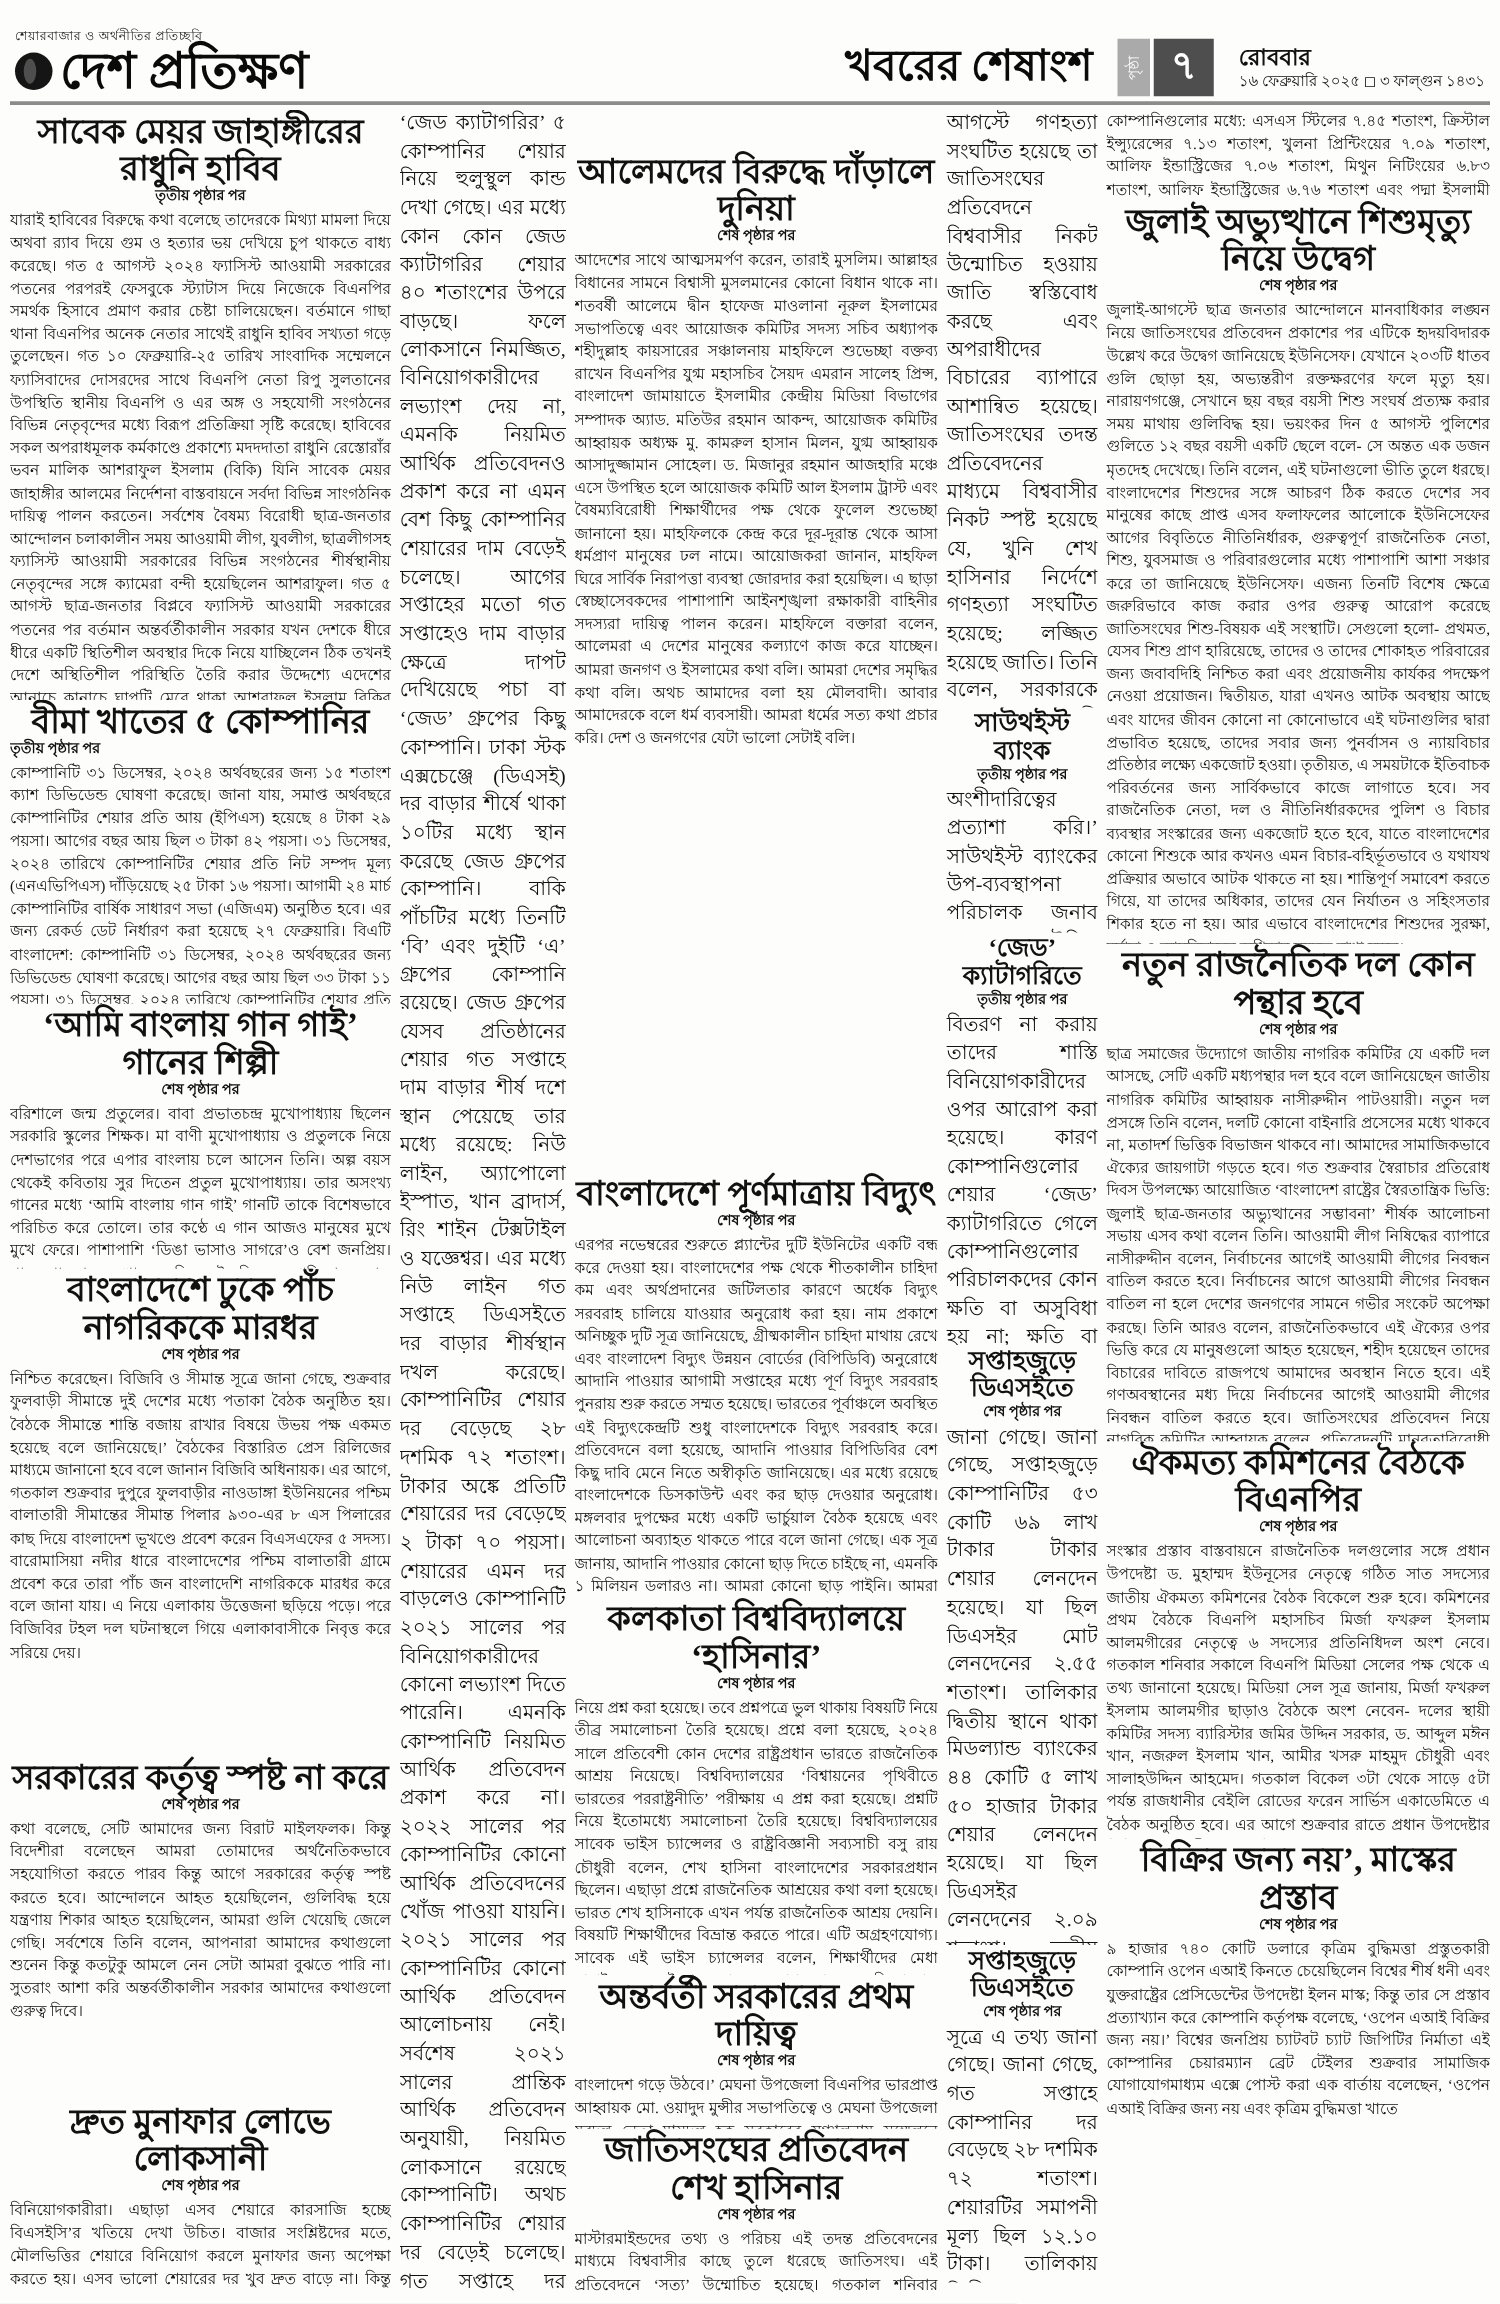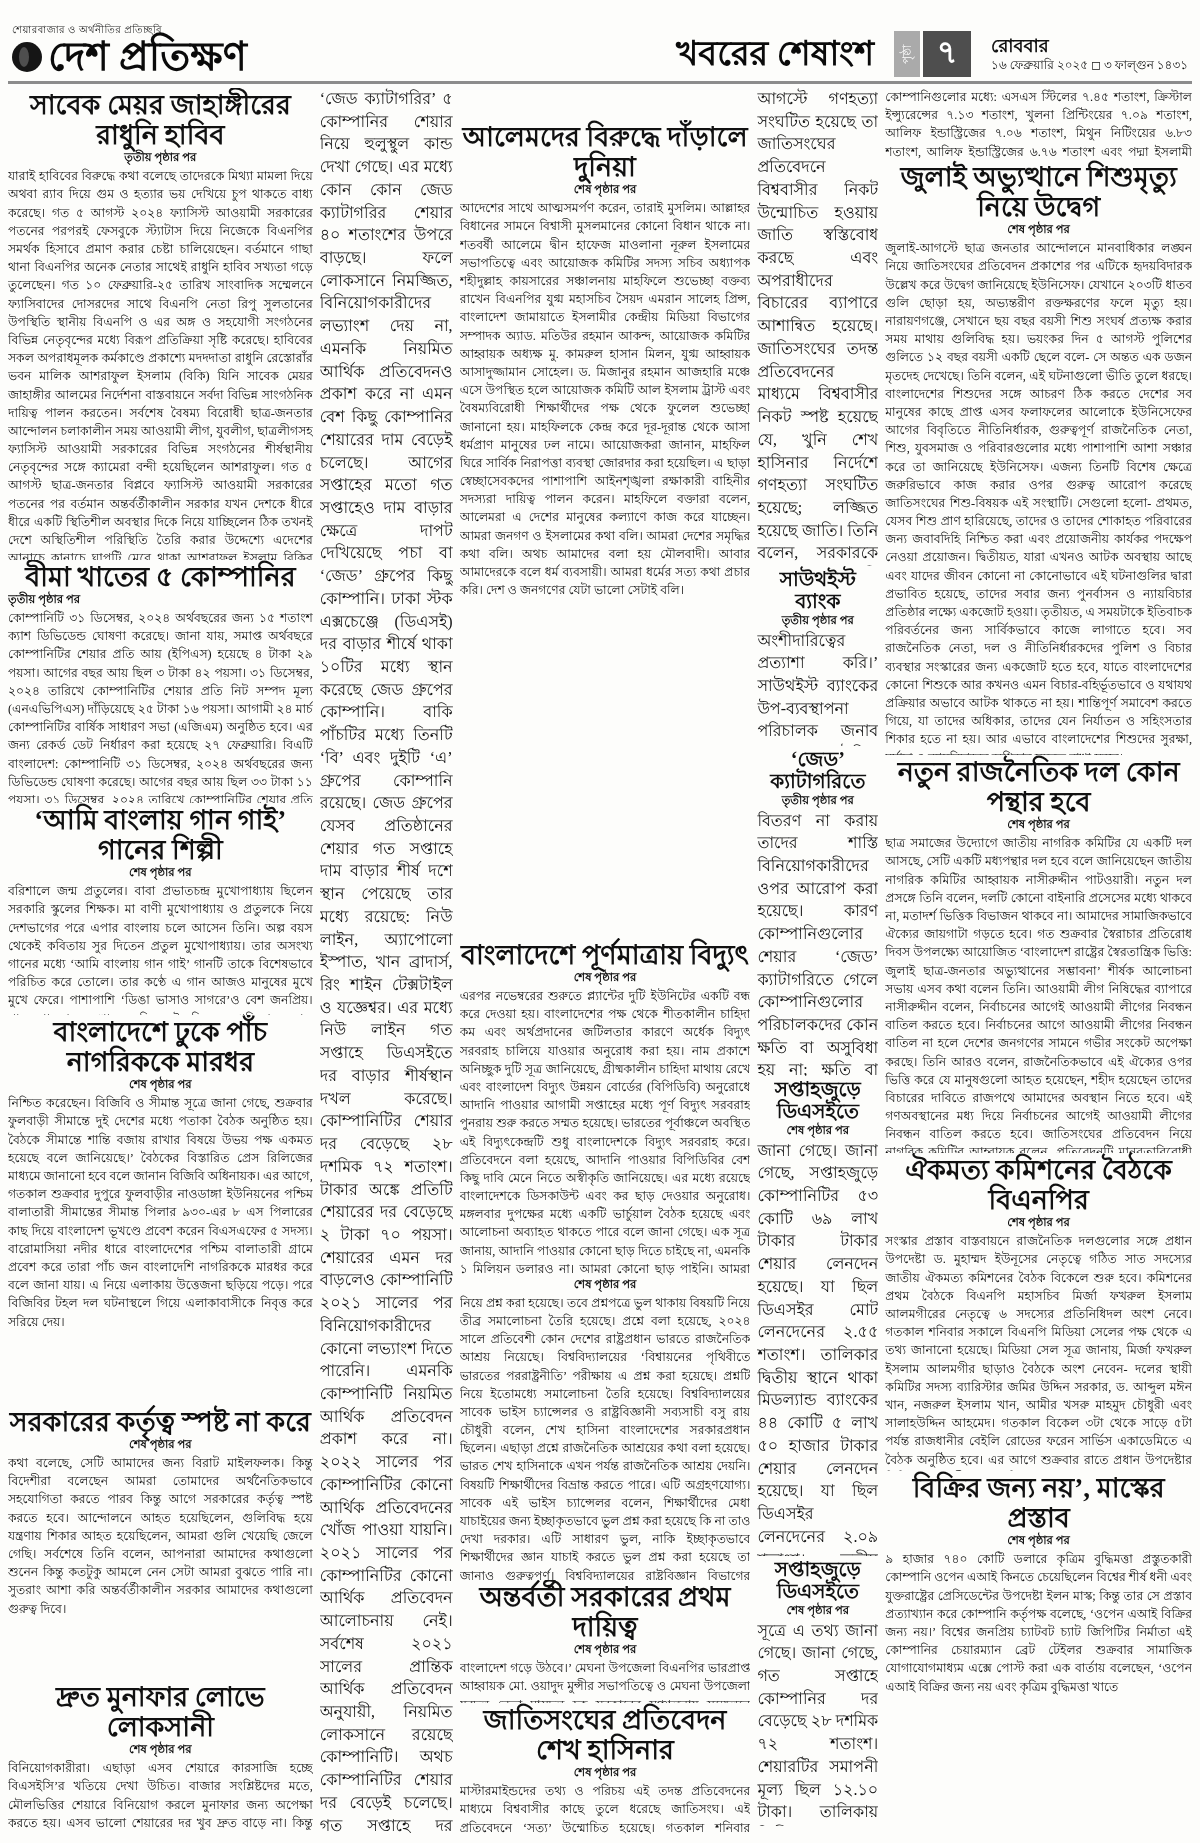--- a/index.html
+++ b/index.html
@@ -117,20 +117,21 @@
         <h2 class="hl">আলেমদের বিরুদ্ধে দাঁড়ালে দুনিয়া</h2>
         <div class="cont">শেষ পৃষ্ঠার পর</div>
         <p class="btxt">আদেশের সাথে আত্মসমর্পণ করেন, তারাই মুসলিম। আল্লাহর বিধানের সামনে বিশ্বাসী মুসলমানের কোনো বিধান থাকে না। শতবর্ষী আলেমে দ্বীন হাফেজ মাওলানা নূরুল ইসলামের সভাপতিত্বে এবং আয়োজক কমিটির সদস্য সচিব অধ্যাপক শহীদুল্লাহ কায়সারের সঞ্চালনায় মাহফিলে শুভেচ্ছা বক্তব্য রাখেন বিএনপির যুগ্ম মহাসচিব সৈয়দ এমরান সালেহ প্রিন্স, বাংলাদেশ জামায়াতে ইসলামীর কেন্দ্রীয় মিডিয়া বিভাগের সম্পাদক অ্যাড. মতিউর রহমান আকন্দ, আয়োজক কমিটির আহ্বায়ক অধ্যক্ষ মু. কামরুল হাসান মিলন, যুগ্ম আহ্বায়ক আসাদুজ্জামান সোহেল। ড. মিজানুর রহমান আজহারি মঞ্চে এসে উপস্থিত হলে আয়োজক কমিটি আল ইসলাম ট্রাস্ট এবং বৈষম্যবিরোধী শিক্ষার্থীদের পক্ষ থেকে ফুলেল শুভেচ্ছা জানানো হয়। মাহফিলকে কেন্দ্র করে দূর-দূরান্ত থেকে আসা ধর্মপ্রাণ মানুষের ঢল নামে। আয়োজকরা জানান, মাহফিল ঘিরে সার্বিক নিরাপত্তা ব্যবস্থা জোরদার করা হয়েছিল। এ ছাড়া স্বেচ্ছাসেবকদের পাশাপাশি আইনশৃঙ্খলা রক্ষাকারী বাহিনীর সদস্যরা দায়িত্ব পালন করেন। মাহফিলে বক্তারা বলেন, আলেমরা এ দেশের মানুষের কল্যাণে কাজ করে যাচ্ছেন। আমরা জনগণ ও ইসলামের কথা বলি। আমরা দেশের সমৃদ্ধির কথা বলি। অথচ আমাদের বলা হয় মৌলবাদী। আবার আমাদেরকে বলে ধর্ম ব্যবসায়ী। আমরা ধর্মের সত্য কথা প্রচার করি। দেশ ও জনগণের যেটা ভালো সেটাই বলি।</p>
       </article>
       <article class="story" style="height:340px">
         <h2 class="hl">বাংলাদেশে পূর্ণমাত্রায় বিদ্যুৎ</h2>
         <div class="cont">শেষ পৃষ্ঠার পর</div>
         <p class="btxt">এরপর নভেম্বরের শুরুতে প্ল্যান্টের দুটি ইউনিটের একটি বন্ধ করে দেওয়া হয়। বাংলাদেশের পক্ষ থেকে শীতকালীন চাহিদা কম এবং অর্থপ্রদানের জটিলতার কারণে অর্ধেক বিদ্যুৎ সরবরাহ চালিয়ে যাওয়ার অনুরোধ করা হয়। নাম প্রকাশে অনিচ্ছুক দুটি সূত্র জানিয়েছে, গ্রীষ্মকালীন চাহিদা মাথায় রেখে এবং বাংলাদেশ বিদ্যুৎ উন্নয়ন বোর্ডের (বিপিডিবি) অনুরোধে আদানি পাওয়ার আগামী সপ্তাহের মধ্যে পূর্ণ বিদ্যুৎ সরবরাহ পুনরায় শুরু করতে সম্মত হয়েছে। ভারতের পূর্বাঞ্চলে অবস্থিত এই বিদ্যুৎকেন্দ্রটি শুধু বাংলাদেশকে বিদ্যুৎ সরবরাহ করে। প্রতিবেদনে বলা হয়েছে, আদানি পাওয়ার বিপিডিবির বেশ কিছু দাবি মেনে নিতে অস্বীকৃতি জানিয়েছে। এর মধ্যে রয়েছে বাংলাদেশকে ডিসকাউন্ট এবং কর ছাড় দেওয়ার অনুরোধ। মঙ্গলবার দুপক্ষের মধ্যে একটি ভার্চুয়াল বৈঠক হয়েছে এবং আলোচনা অব্যাহত থাকতে পারে বলে জানা গেছে। এক সূত্র জানায়, আদানি পাওয়ার কোনো ছাড় দিতে চাইছে না, এমনকি ১ মিলিয়ন ডলারও না। আমরা কোনো ছাড় পাইনি। আমরা পারস্পরিক সমঝোতা চাই, কিন্তু তারা বিদ্যুৎ ক্রয় চুক্তির শর্ত অনুযায়ী এগোচ্ছে। বিপিডিবির চেয়ারম্যান মো. রেজাউল করিম মতপার্থক্য সম্পর্কে কোনো মন্তব্য করতে রাজি হননি। তবে তিনি রয়টার্সকে বলেছেন, আদানির সাথে এখন তেমন কোনো বড় সমস্যা নেই। পূর্ণ বিদ্যুৎ সরবরাহ শিগগিরই শুরু হবে। এ বিষয়ে আদানি পাওয়ারের মুখপাত্র কোনো মন্তব্য করতে রাজি হননি। তবে রয়টার্সের একটি প্রতিবেদনের পর কোম্পানির পক্ষ থেকে বলা হয়েছে, বিদ্যুৎ উৎপাদনকারীর বিদ্যুৎ সরবরাহ ক্রেতার চাহিদার ওপর নির্ভর করে, যা পরিবর্তনশীল। গত ডিসেম্বরে আদানির এক সূত্র জানান, বিপিডিবির প্রায় ৯০০ মিলিয়ন ডলার বাকি রয়েছে। বিপিডিবির চেয়ারম্যান বলছেন, এই পরিমাণ প্রায় ৬৫০ মিলিয়ন ডলার। মূল্য নির্ধারণ নিয়ে দুপক্ষের মধ্যে মতপার্থক্য চলছে।</p>
       </article>
       <article class="story" style="height:302px">
+        <h2 class="hl">কলকাতা বিশ্ববিদ্যালয়ে ‘হাসিনার’</h2>
         <div class="cont">শেষ পৃষ্ঠার পর</div>
         <p class="btxt">নিয়ে প্রশ্ন করা হয়েছে। তবে প্রশ্নপত্রে ভুল থাকায় বিষয়টি নিয়ে তীব্র সমালোচনা তৈরি হয়েছে। প্রশ্নে বলা হয়েছে, ২০২৪ সালে প্রতিবেশী কোন দেশের রাষ্ট্রপ্রধান ভারতে রাজনৈতিক আশ্রয় নিয়েছে। বিশ্ববিদ্যালয়ের ‘বিশ্বায়নের পৃথিবীতে ভারতের পররাষ্ট্রনীতি’ পরীক্ষায় এ প্রশ্ন করা হয়েছে। প্রশ্নটি নিয়ে ইতোমধ্যে সমালোচনা তৈরি হয়েছে। বিশ্ববিদ্যালয়ের সাবেক ভাইস চ্যান্সেলর ও রাষ্ট্রবিজ্ঞানী সব্যসাচী বসু রায় চৌধুরী বলেন, শেখ হাসিনা বাংলাদেশের সরকারপ্রধান ছিলেন। এছাড়া প্রশ্নে রাজনৈতিক আশ্রয়ের কথা বলা হয়েছে। ভারত শেখ হাসিনাকে এখন পর্যন্ত রাজনৈতিক আশ্রয় দেয়নি। বিষয়টি শিক্ষার্থীদের বিভ্রান্ত করতে পারে। এটি অগ্রহণযোগ্য। সাবেক এই ভাইস চ্যান্সেলর বলেন, শিক্ষার্থীদের মেধা যাচাইয়ের জন্য ইচ্ছাকৃতভাবে ভুল প্রশ্ন করা হয়েছে কি না তাও দেখা দরকার। এটি সাধারণ ভুল, নাকি ইচ্ছাকৃতভাবে শিক্ষার্থীদের জ্ঞান যাচাই করতে ভুল প্রশ্ন করা হয়েছে তা জানাও গুরুত্বপূর্ণ। বিশ্ববিদ্যালয়ের রাষ্ট্রবিজ্ঞান বিভাগের প্রফেসর সমীর কুমার দাস বলেন, এটি সাধারণ জ্ঞানের ‘সাধারণ’ প্রশ্ন। তবে রাজনৈতিক আশ্রয়ে থাকার বিষয়টিতে আপত্তি করেন। তিনি বলেন, যদি প্রশ্নে রাজনৈতিক আশ্রয়ের বিষয়টি উল্লেখ করা হয়ে থাকে, তাহলে এটি আমাদের কূটনৈতিক কথাবার্তার সঙ্গে যায় কি না তা দেখতে হবে। বিশ্ববিদ্যালয়ের ইউজি বোর্ডের এক সদস্য জানান, প্রশ্নটি নিয়ে শিক্ষকরা আলোচনা করেছেন। তবে এ বিষয়ে কেউ লিখিত বক্তব্য দেননি। তিনি বলেন, পরীক্ষার জন্য তিন সেট প্রশ্ন তৈরি করা হয়। এরপর একটি চূড়ান্ত করা হয়। এটি নিয়ে আগে কথা হলে বৈঠকে সূক্ষ্ম আলোচনা করা যেত।</p>
       </article>
       <article class="story" style="height:123px">
         <h2 class="hl">অন্তর্বর্তী সরকারের প্রথম দায়িত্ব</h2>
         <div class="cont">শেষ পৃষ্ঠার পর</div>
         <p class="btxt">বাংলাদেশ গড়ে উঠবে।’ মেঘনা উপজেলা বিএনপির ভারপ্রাপ্ত আহ্বায়ক মো. ওয়াদুদ মুন্সীর সভাপতিত্বে ও মেঘনা উপজেলা যুবদল নেতা মাসুদুল হক সরকারের সঞ্চালনায় সম্মেলনে প্রধান বক্তা হিসেবে বক্তব্য রাখেন বিএনপির কুমিল্লা বিভাগীয় সাংগঠনিক সম্পাদক অধ্যক্ষ সেলিম ভূঁইয়া। বিশেষ অতিথির বক্তব্য রাখেন সহ-সাংগঠনিক সম্পাদক হাজী মোস্তাক মিয়া, কুমিল্লা উত্তর জেলা বিএনপি আহ্বায়ক আক্তারুজ্জামান সরকার ও সদস্যসচিব এএফএম তারেক মুন্সী প্রমুখ।</p>
       </article>
       <article class="story" style="height:170px">
         <h2 class="hl">জাতিসংঘের প্রতিবেদন শেখ হাসিনার</h2>

